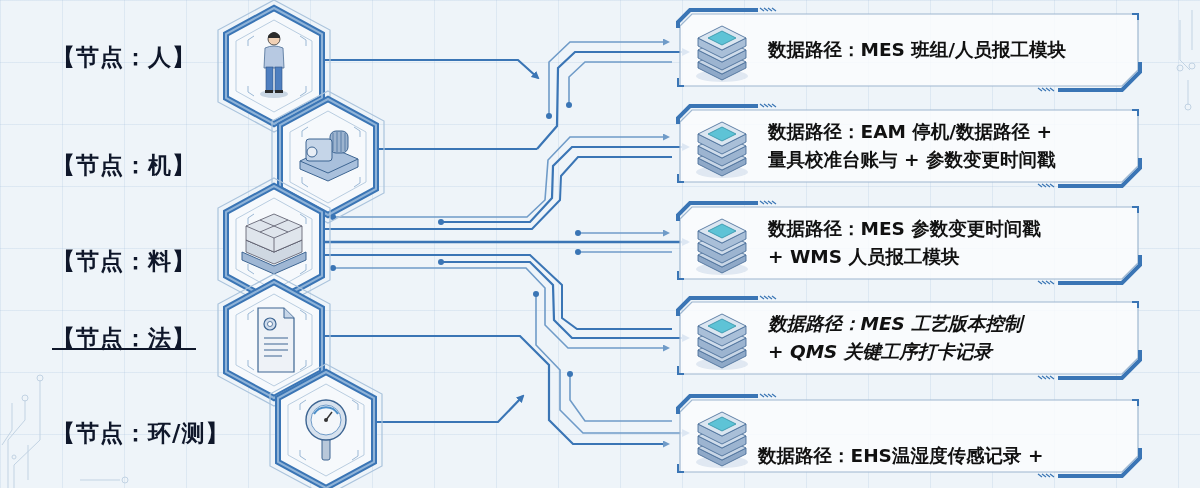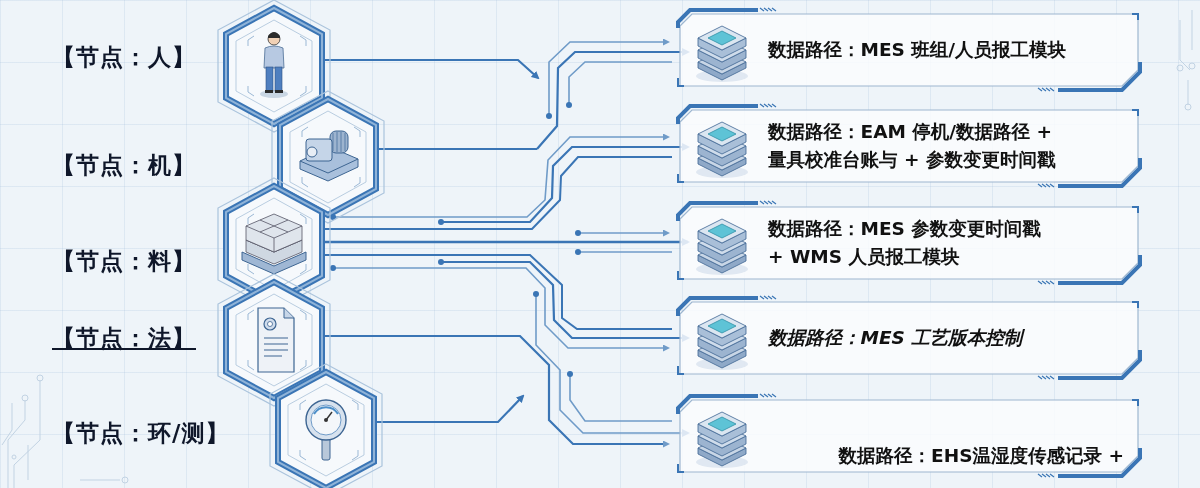--- a/index.html
+++ b/index.html
@@ -43,21 +43,21 @@
       width: 60px; height: 66px;
     }
     .card .txt {
       position: absolute;
       left: 90px; right: 14px; top: 8px; bottom: 8px;
       display: flex; flex-direction: column; justify-content: center;
       font-size: 18.5px; font-weight: bold; color: #111;
       line-height: 28px;
       white-space: nowrap;
     }
-    .card .txt.center { align-items: flex-end; left: 80px; margin-top: 40px; }
+    .card .txt.center { align-items: flex-start; left: 80px; margin-top: 40px; }
   </style>
 </head>
 <body>
 
 <div class="grid"></div>
 
 <svg id="lines" width="1200" height="488">
   <defs>
     <marker id="ah" markerWidth="8" markerHeight="8" refX="6" refY="4" orient="auto" markerUnits="userSpaceOnUse">
       <path d="M0,0 L8,4 L0,8 Z" fill="#3a75b5"></path>
@@ -282,20 +282,21 @@
 
 <div class="card" style="top:300px;font-style:italic;">
   <svg class="frame" viewBox="0 0 460 76" preserveAspectRatio="none">
       <use href="#cardframe"></use>
     </svg>
   <svg class="srv" viewBox="0 0 60 66">
       <use href="#srvstack"></use>
     </svg>
   <div class="txt">
     <span>数据路径：MES 工艺版本控制</span>
+    <span>+ QMS 关键工序打卡记录</span>
   </div>
 </div>
 
 <div class="card" style="top:398px;">
   <svg class="frame" viewBox="0 0 460 76" preserveAspectRatio="none">
       <use href="#cardframe"></use>
     </svg>
   <svg class="srv" viewBox="0 0 60 66">
       <use href="#srvstack"></use>
     </svg>

